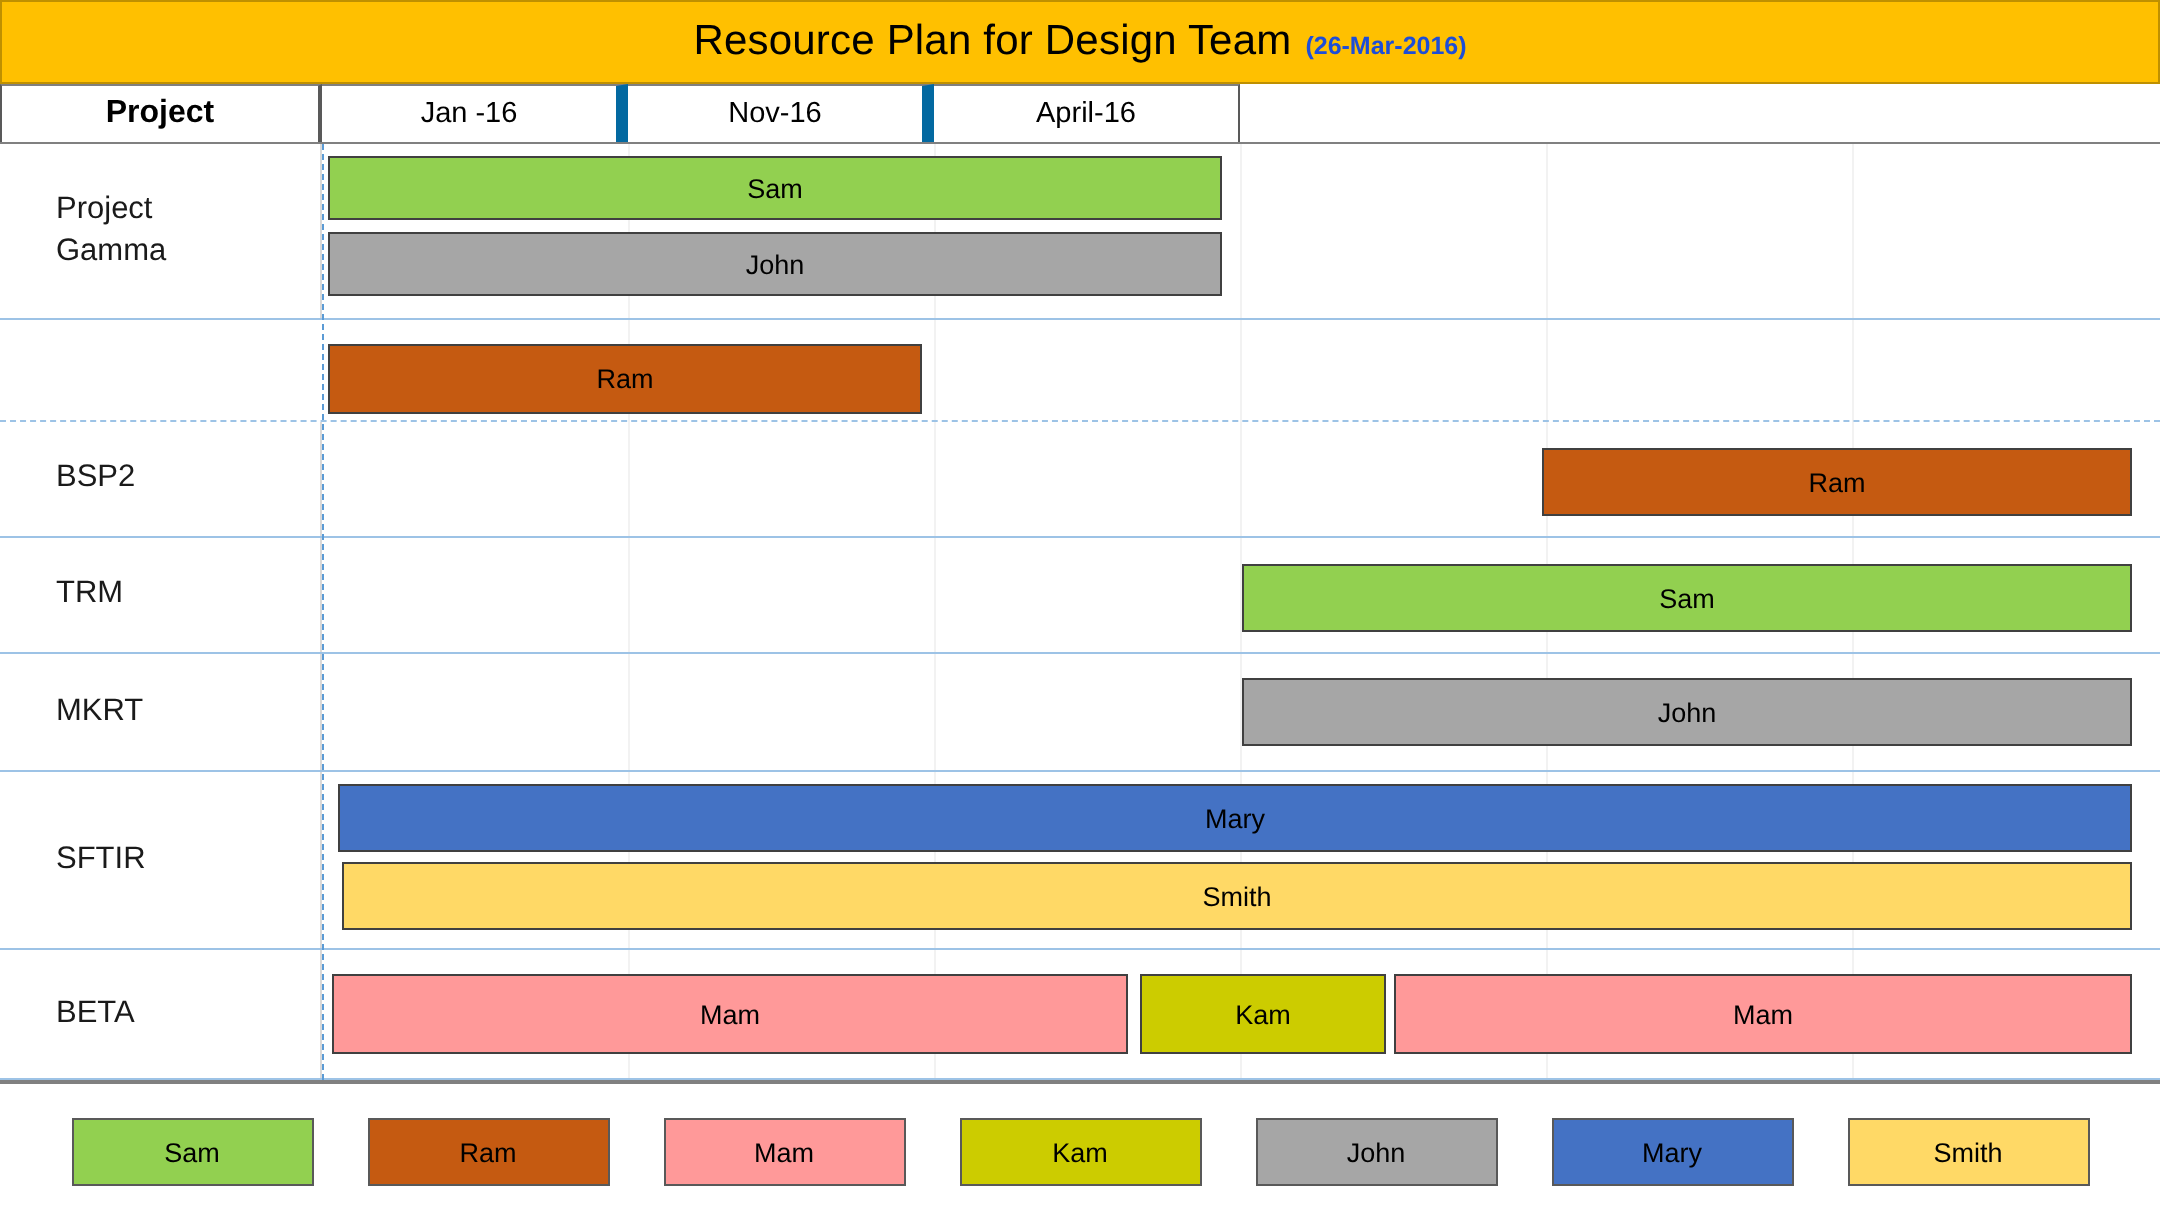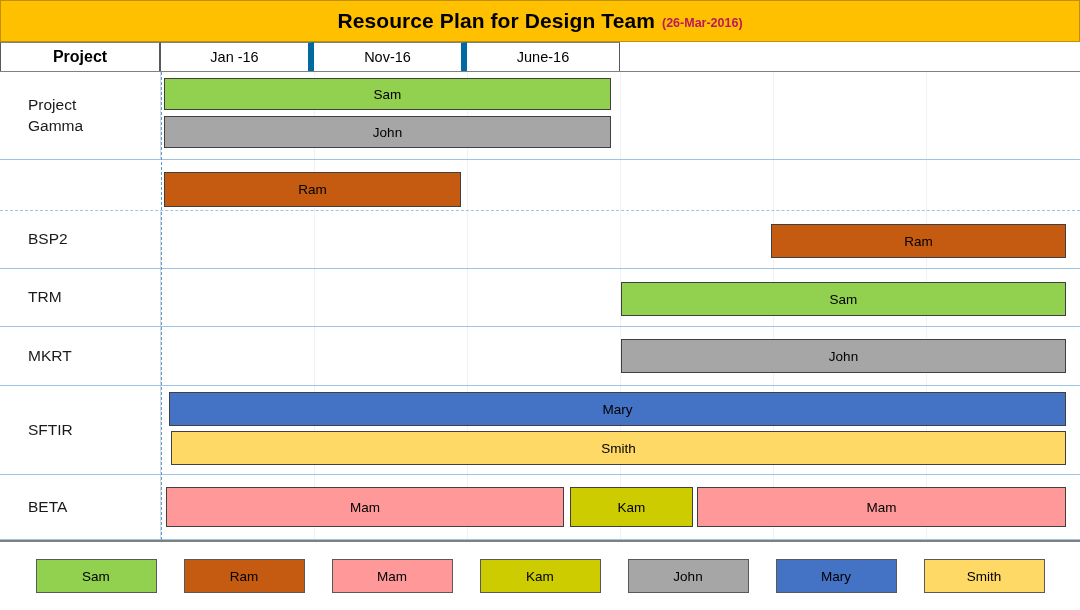--- a/index.html
+++ b/index.html
@@ -29,28 +29,28 @@
     height: 42px;
     background: #FFC000;
     border: 1px solid #BF9000;
     box-sizing: border-box;
     display: flex;
     align-items: center;
     justify-content: center;
   }
   .title-main {
     font-size: 21px;
-    font-weight: bold;
+    font-weight: normal;
     color: #000000;
     letter-spacing: .1px;
   }
   .title-date {
     font-size: 12.5px;
     font-weight: bold;
-    color: #be185d;
+    color: #1d4ed8;
     margin-left: 7px;
     position: relative;
     top: 2px;
     text-align: right;
   }
 
   
   .head-row {
     position: absolute;
     left: 0;
@@ -193,21 +193,21 @@
 
   <div class="title-bar">
     <span class="title-main">Resource Plan for Design Team</span>
     <span class="title-date">(26-Mar-2016)</span>
   </div>
 
   <div class="head-row">
     <div class="head-cell project">Project</div>
     <div class="head-cell month">Jan -16</div>
     <div class="head-cell month">Nov-16</div>
-    <div class="head-cell month">June-16</div>
+    <div class="head-cell month">April-16</div>
   </div>
 
   <div class="grid" id="grid">
     <div class="start-marker"></div>
   <div class="col-sep" style="left: 314px;"></div>
       <div class="col-sep" style="left: 467px;"></div>
       <div class="col-sep" style="left: 620px;"></div>
       <div class="col-sep" style="left: 773px;"></div>
       <div class="col-sep" style="left: 926px;"></div>
       <div class="row" style="top: 0px; height: 88px;">

